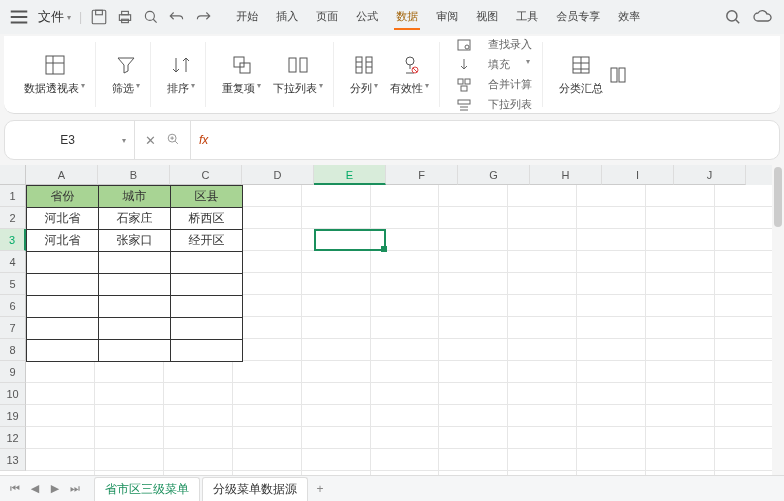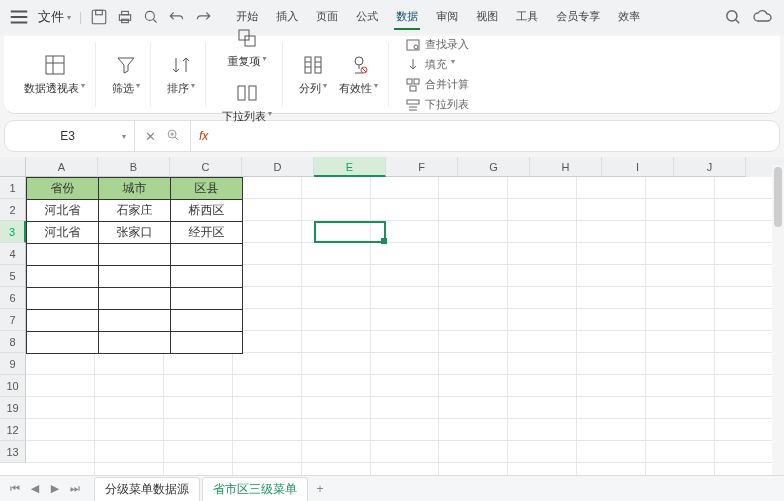--- a/index.html
+++ b/index.html
@@ -5,33 +5,33 @@
 *{box-sizing:border-box;margin:0;padding:0;font-family:"Microsoft YaHei",Arial,sans-serif}
 body{background:#f5f5f5;font-size:12px;color:#333;overflow:hidden;width:784px;height:501px}
 .top-bar{height:34px;background:#f0f2f3;display:flex;align-items:center;padding:0 8px;gap:4px}
 .menu-btn{width:22px;height:22px;display:flex;align-items:center;justify-content:center;color:#555;border-radius:3px}
 .file-btn{display:flex;align-items:center;gap:3px;padding:2px 4px;color:#333;font-size:13px}
 .drop-arrow{font-size:8px;color:#888}
 .qat-icons{display:flex;gap:8px;padding:0 4px}
 .qat-icon{width:18px;height:18px;color:#666;display:flex;align-items:center;justify-content:center}
 .tabs{display:flex;gap:14px;margin-left:14px}
 .tab{padding:4px 2px;font-size:11px;color:#444;cursor:pointer}
-.tab.active{color:#0c4a6e;border-bottom:2px solid #15803d}
+.tab.active{color:#a16207;border-bottom:2px solid #f97316}
 .top-right{margin-left:auto;display:flex;gap:10px;align-items:center}
 .ribbon{height:78px;background:#fff;border-bottom:1px solid #ddd;display:flex;padding:6px 10px;gap:6px;border-radius:0 0 10px 10px;margin:2px 4px 0}
 .ribbon-group{display:flex;flex-direction:column;align-items:center;justify-content:center;padding:0 6px;border-right:1px solid #eee;gap:2px}
 .ribbon-group:last-child{border-right:none}
 .big-btn{display:flex;flex-direction:column;align-items:center;gap:4px;padding:4px;cursor:pointer}
 .big-btn .ico{width:24px;height:24px;display:flex;align-items:center;justify-content:center;color:#555}
 .big-btn .lbl{font-size:11px;display:flex;gap:2px}
-.sm-row{display:flex;align-items:flex-start;gap:4px;color:#666;font-size:11px;padding:1px 0;cursor:pointer}
+.sm-row{display:flex;align-items:flex-start;gap:16px;color:#666;font-size:11px;padding:1px 0;cursor:pointer}
 .sm-row.dis{color:#bbb}
 .sm-row .ico{width:16px;height:16px;display:flex;align-items:center;justify-content:center}
 .stack{display:flex;flex-direction:column;gap:2px;padding:0 4px}
-.formula-bar{height:32px;background:#fff;display:flex;align-items:center;margin:6px 4px 0;border-radius:10px;border:1px solid #e0e0e0}
+.formula-bar{height:40px;background:#fff;display:flex;align-items:center;margin:6px 4px 0;border-radius:10px;border:1px solid #e0e0e0}
 .name-box{width:130px;text-align:center;font-size:12px;padding:0 8px;display:flex;align-items:center;justify-content:space-between;border-right:1px solid #e0e0e0;height:100%}
 .nb-v{flex:1;text-align:center}
 .fb-icons{display:flex;gap:10px;padding:0 10px;color:#888;align-items:center;border-right:1px solid #e0e0e0;height:100%}
 .fx{font-style:italic;color:#c2410c;padding:0 8px}
 .grid-area{position:relative;margin-top:5px;background:#fff;height:330px;overflow:hidden}
 .col-headers{display:flex;position:absolute;top:0;left:0;right:0;height:20px;background:#eef0f1}
 .rh-corner{width:26px;border-right:1px solid #ccc;border-bottom:1px solid #ccc;background:#eef0f1}
 .col-h{width:72px;text-align:center;font-size:11px;color:#555;border-right:1px solid #ddd;border-bottom:1px solid #ccc;line-height:20px}
 .col-h.sel{background:#d8ecda;color:#0a6;border-bottom:2px solid #1a8f5c}
 .row-headers{position:absolute;left:0;top:20px;width:26px;background:#eef0f1}
@@ -161,21 +161,21 @@
           <svg viewBox="0 0 24 24">
             <path d="M7 5v14m0 0l-3-3m3 3l3-3M17 19V5m0 0l-3 3m3-3l3 3" fill="none" stroke="currentColor"></path>
           </svg>
         </div>
       <div class="lbl">
           <span>排序</span>
           <span class="drop-arrow">▾</span>
         </div>
     </div>
   </div>
-  <div class="ribbon-group" style="flex-direction:column;gap:4px">
+  <div class="ribbon-group" style="flex-direction:row;gap:4px">
     <div class="big-btn">
       <div class="ico">
           <svg viewBox="0 0 24 24">
             <rect x="4" y="4" width="10" height="10" fill="none" stroke="currentColor"></rect>
             <rect x="10" y="10" width="10" height="10" fill="none" stroke="currentColor"></rect>
           </svg>
         </div>
       <div class="lbl">
           <span>重复项</span>
           <span class="drop-arrow">▾</span>
@@ -258,20 +258,41 @@
       <div class="sm-row">
           <span class="ico">
             <svg viewBox="0 0 16 16">
               <rect x="2" y="3" width="12" height="4" fill="none" stroke="currentColor"></rect>
               <path d="M4 10h8M4 13h8" stroke="currentColor"></path>
             </svg>
           </span>
           <span>下拉列表</span>
         </div>
     </div>
+  </div>
+  <div class="ribbon-group" style="flex-direction:row">
+    <div class="big-btn">
+      <div class="ico">
+          <svg viewBox="0 0 24 24">
+            <rect x="4" y="4" width="16" height="16" fill="none" stroke="currentColor"></rect>
+            <path d="M4 10h16M4 16h16M12 4v16" stroke="currentColor"></path>
+          </svg>
+        </div>
+      <div class="lbl">
+          <span>分类汇总</span>
+        </div>
+    </div>
+    <div class="big-btn" style="width:18px">
+        <div class="ico">
+          <svg viewBox="0 0 24 24">
+            <rect x="5" y="5" width="6" height="14" fill="none" stroke="currentColor"></rect>
+            <rect x="13" y="5" width="6" height="14" fill="none" stroke="currentColor"></rect>
+          </svg>
+        </div>
+      </div>
   </div>
 </div>
 
 <div class="formula-bar">
   <div class="name-box">
       <span class="nb-v">E3</span>
       <span class="drop-arrow">▾</span>
     </div>
   <div class="fb-icons">
     <span style="font-size:13px">✕</span>
@@ -553,17 +574,17 @@
 <div class="vscroll">
     <div class="vthumb"></div>
   </div>
 
 <div class="bottom-bar">
   <div class="nav-btn">⏮</div>
   <div class="nav-btn">◀</div>
   <div class="nav-btn">▶</div>
   <div class="nav-btn">⏭</div>
   <div id="sheets" style="display:flex;gap:2px;margin-left:8px">
+      <div class="sheet-tab active">省市区三级菜单</div>
       <div class="sheet-tab">分级菜单数据源</div>
-      <div class="sheet-tab active">省市区三级菜单</div>
     </div>
   <div class="add-sheet">+</div>
 </div>
 
 </body></html>

